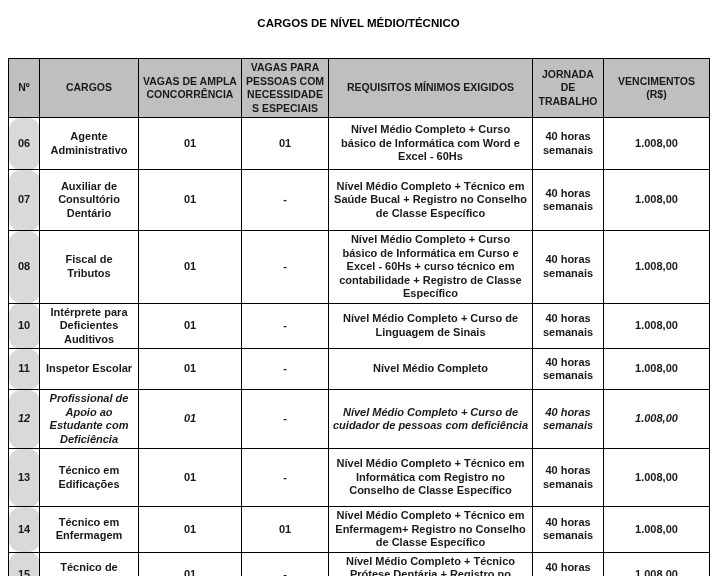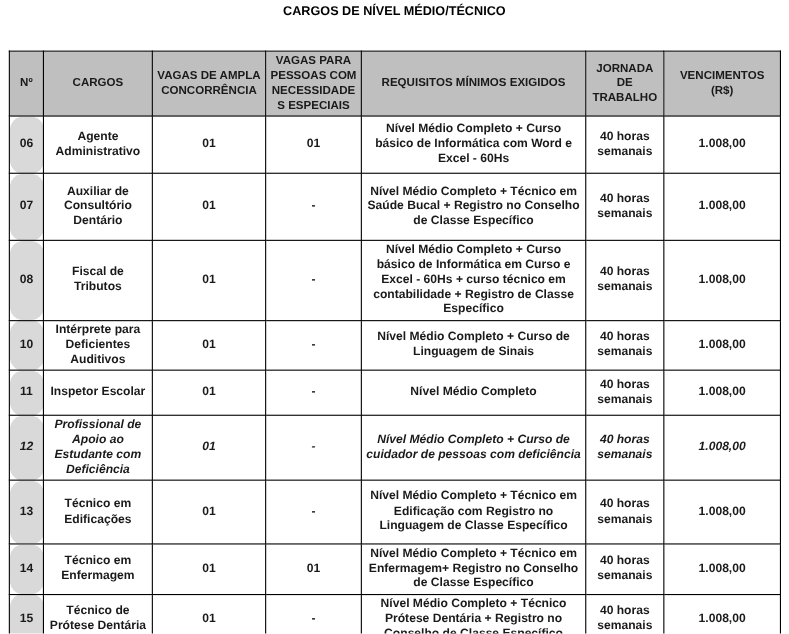--- a/index.html
+++ b/index.html
@@ -10,21 +10,21 @@
   }
   *{box-sizing:border-box;}
   html,body{margin:0;padding:0;}
   body{
     width:717px;height:576px;background:#ffffff;
     font-family:"Liberation Sans", sans-serif;
     color:var(--text-color);
     overflow:hidden;
   }
   .page-title{
-    margin:0;padding-top:5px;
+    margin:0;padding-top:17px;
     text-align:center;
     font-size:11.5px;font-weight:bold;
     color:#000;
   }
   table.cargos{
     border-collapse:collapse;
     table-layout:fixed;
     width:702px;
     margin:29px 0 0 8px;
   }
@@ -146,21 +146,21 @@
       <td>-</td>
       <td>Nível Médio Completo + Curso de cuidador de pessoas com deficiência</td>
       <td>40 horas semanais</td>
       <td>1.008,00</td>
     </tr>
         <tr>
       <td class="cell-num">13</td>
       <td>Técnico em Edificações</td>
       <td>01</td>
       <td>-</td>
-      <td>Nível Médio Completo + Técnico em Edificação com Registro no Linguagem de Classe Específico</td>
+      <td>Nível Médio Completo + Técnico em Informática com Registro no Conselho de Classe Específico</td>
       <td>40 horas semanais</td>
       <td>1.008,00</td>
     </tr>
         <tr>
       <td class="cell-num">14</td>
       <td>Técnico em Enfermagem</td>
       <td>01</td>
       <td>01</td>
       <td>Nível Médio Completo + Técnico em Enfermagem+ Registro no Conselho de Classe Específico</td>
       <td>40 horas semanais</td>

